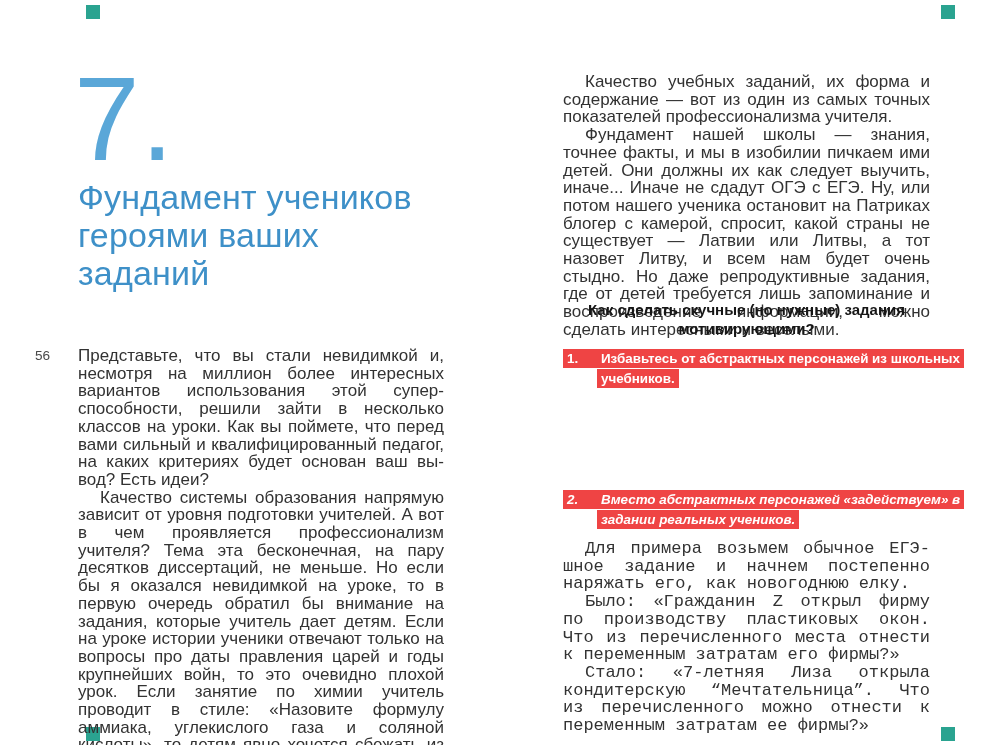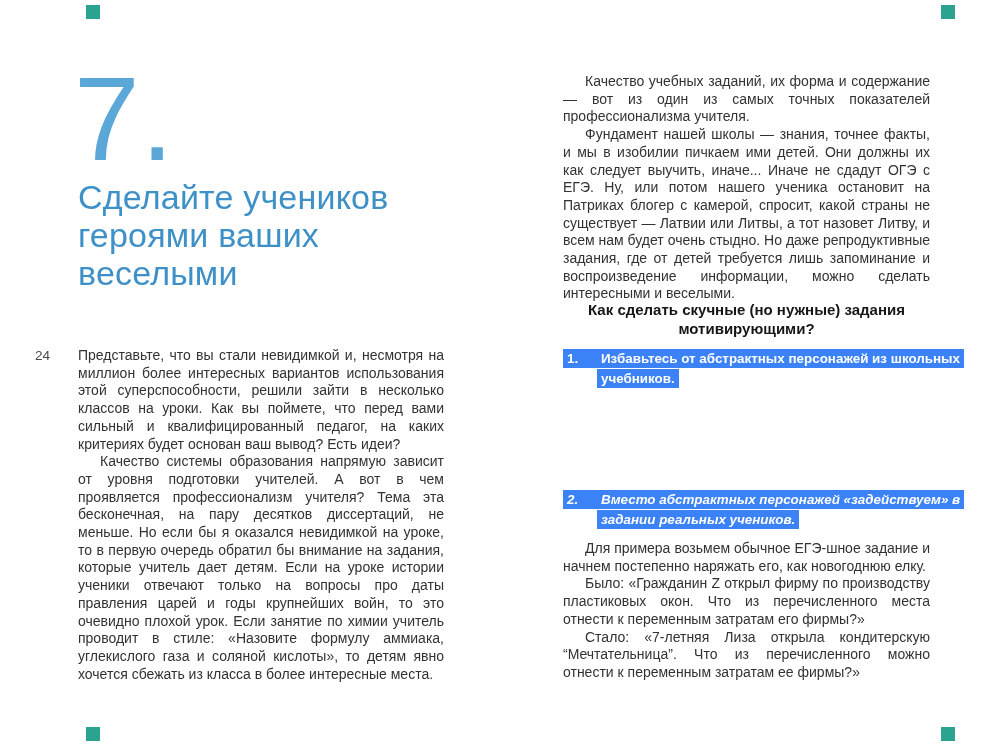--- a/index.html
+++ b/index.html
@@ -19,64 +19,64 @@
     font-size:118px;line-height:1;font-weight:100;
     color:#5aa7d8;letter-spacing:1px;
   }
   .chapter-title{
     position:absolute;top:178px;left:0;width:366px;
     font-size:34px;line-height:38px;font-weight:300;
     color:#3e90c8;letter-spacing:.2px;
   }
   
   .bodytext{
-    font-size:14px;line-height:17.7px;text-align:justify;color:#323232;
+    font-size:17px;line-height:17.7px;text-align:justify;color:#323232;
   }
   .bodytext p{margin:0;text-indent:22px;}
   .bodytext p.noindent{text-indent:0;}
   #left-body{position:absolute;top:347px;left:0;width:366px;}
   #right-body-top{position:absolute;top:73px;left:0;width:367px;}
   #right-body-mid{position:absolute;top:400px;left:0;width:367px;}
-  #right-body-bottom{position:absolute;top:540px;left:0;width:367px;}
+  #right-body-bottom{position:absolute;top:540px;left:0;width:367px;font-family:Liberation Mono, monospace;}
   .section-heading{
     position:absolute;top:300px;left:0;width:367px;margin:0;
     font-size:15px;line-height:19px;font-weight:700;color:#161616;text-align:center;
   }
   
   .hl-item{
     position:absolute;left:0;width:367px;margin:0;
     padding-left:34px;text-indent:-34px;text-align:justify;
     font-size:13.4px;line-height:19.5px;font-weight:700;color:#ffffff;
   }
   #item-1{top:349px;}
   #item-2{top:490px;font-style:italic;}
   .hl{
-    background:#3b82f6;padding:2px 4px;
+    background:#ef4444;padding:2px 4px;
     -webkit-box-decoration-break:clone;box-decoration-break:clone;
   }
   .hl-num{display:inline-block;width:34px;text-indent:0;}
   
   .folio{position:absolute;font-size:13.6px;color:#4a4a4a;}
   #folio-left{left:26px;top:348px;width:24px;text-align:right;}
   #folio-right{left:948px;top:349px;width:24px;text-align:left;}
 </style>
 </head>
 <body>
 
 <div class="corner-marker" style="left:86px;top:5px;"></div>
 <div class="corner-marker" style="left:941px;top:5px;"></div>
 <div class="corner-marker" style="left:86px;top:727px;"></div>
 <div class="corner-marker" style="left:941px;top:727px;"></div>
 
-<div class="folio" id="folio-left">24</div>
+<div class="folio" id="folio-left">56</div>
 <div class="folio" id="folio-right">57</div>
 
 <div class="col" id="left-col">
   <div class="chapter-num">7.</div>
-  <h1 class="chapter-title" style="margin:0;">Сделайте учеников героями ваших веселыми</h1>
+  <h1 class="chapter-title" style="margin:0;">Фундамент учеников героями ваших заданий</h1>
   <div class="bodytext" id="left-body">
     <p class="noindent">Представьте, что вы стали невидимкой и, несмотря на милли­он более интересных вариантов использования этой супер­способности, решили зайти в несколько классов на уроки. Как вы поймете, что перед вами сильный и квалифициро­ванный педагог, на каких критериях будет основан ваш вы­вод? Есть идеи?</p>
     <p>Качество системы образования напрямую зависит от уровня подготовки учителей. А вот в чем проявляется профессионализм учителя? Тема эта бесконечная, на пару десятков диссертаций, не меньше. Но если бы я оказался невидимкой на уроке, то в первую очередь обратил бы вни­мание на задания, которые учитель дает детям. Если на уро­ке истории ученики отвечают только на вопросы про даты правления царей и годы крупнейших войн, то это очевидно плохой урок. Если занятие по химии учитель проводит в сти­ле: «Назовите формулу аммиака, углекислого газа и соляной кислоты», то детям явно хочется сбежать из класса в более интересные места.</p>
   </div>
 </div>
 
 <div class="col" id="right-col">
   <div class="bodytext" id="right-body-top">
     <p>Качество учебных заданий, их форма и содержание — вот из один из самых точных показателей профессионализ­ма учителя.</p>
     <p>Фундамент нашей школы — знания, точнее факты, и мы в изобилии пичкаем ими детей. Они должны их как следует выучить, иначе... Иначе не сдадут ОГЭ с ЕГЭ. Ну, или потом нашего ученика остановит на Патриках блогер с камерой, спросит, какой страны не существует — Латвии или Литвы, а тот назовет Литву, и всем нам будет очень стыдно. Но даже репродуктивные задания, где от детей требуется лишь за­поминание и воспроизведение информации, можно сделать интересными и веселыми.</p>

